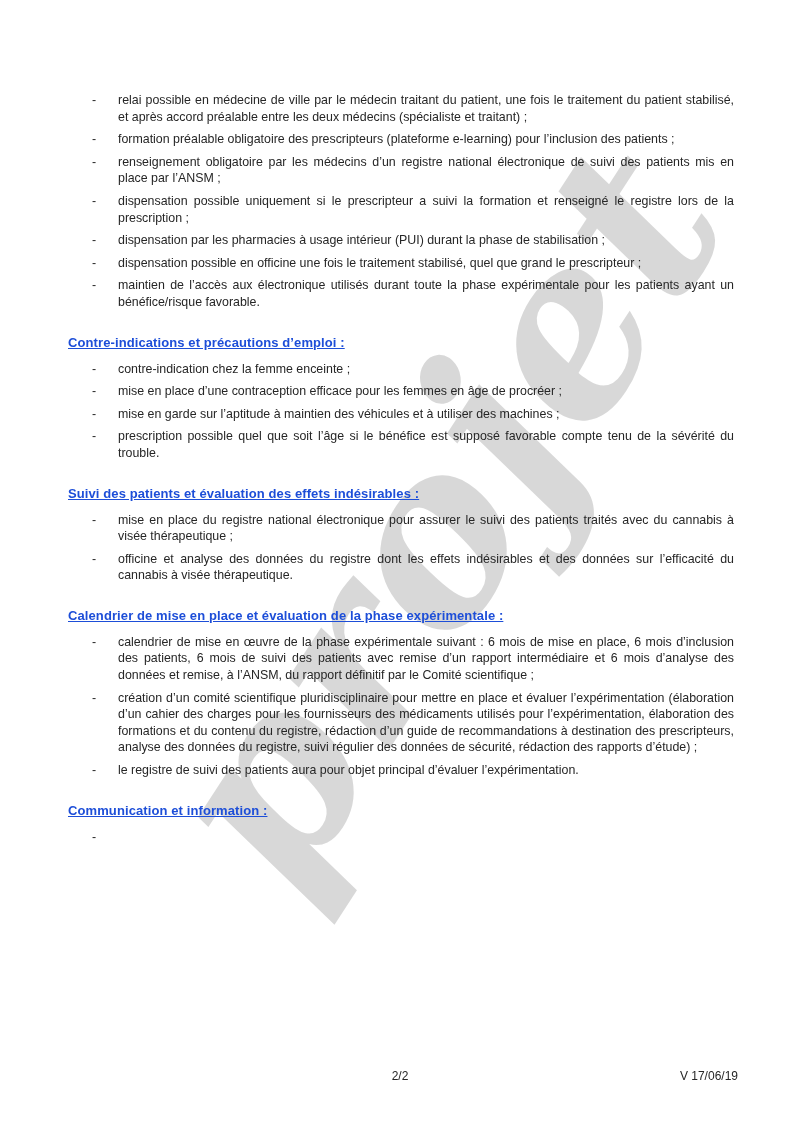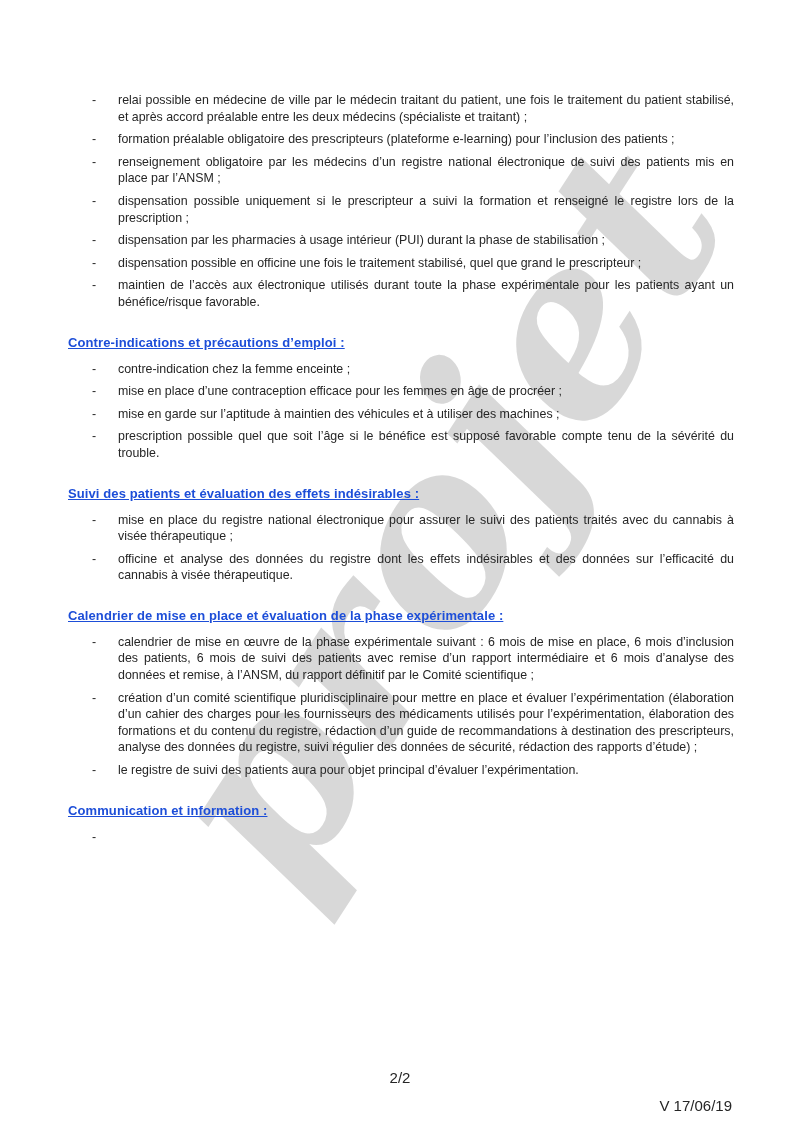--- a/index.html
+++ b/index.html
@@ -51,33 +51,32 @@
   }
   ul.bullets li .dash{
     position:absolute;
     left:24px;top:0;
     text-align:left;
   }
   .footer{
     position:absolute;
     left:0;right:0;top:1069px;
     height:20px;
-    font-size:15px;
+    font-size:12px;
     color:#262626;
     z-index:1;
   }
   .footer .page-number{
     position:absolute;
     left:0;right:0;
     text-align:center;
   }
   .footer .version{
     position:absolute;
-    right:68px;
-    margin-top:28px;
+    right:62px;
   }
 </style>
 </head>
 <body>
 
 <div class="page">
 
   <div class="watermark">projet</div>
 
   <main class="content" id="sections">

